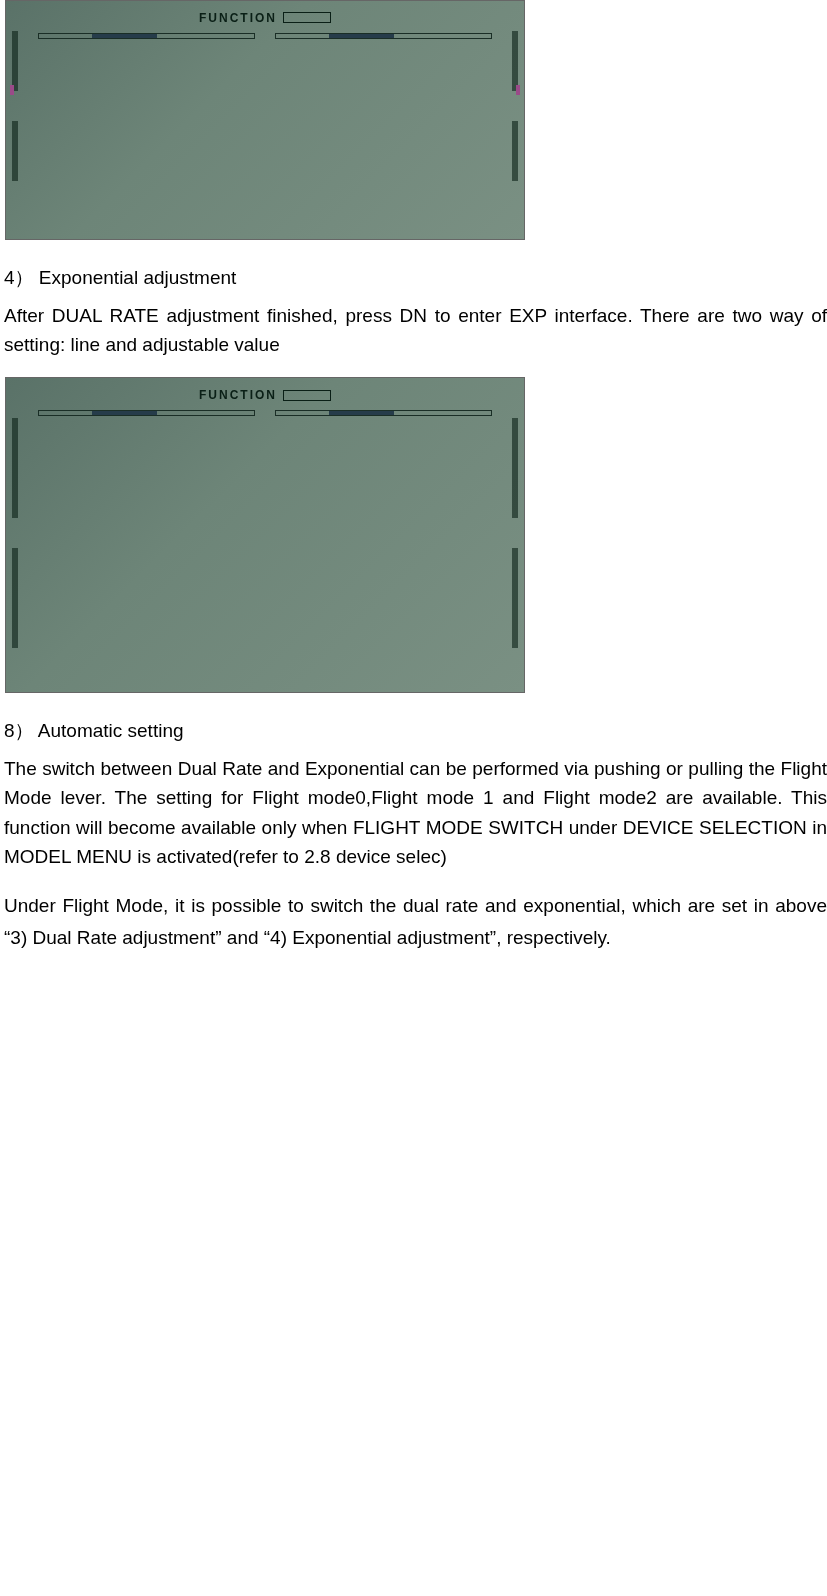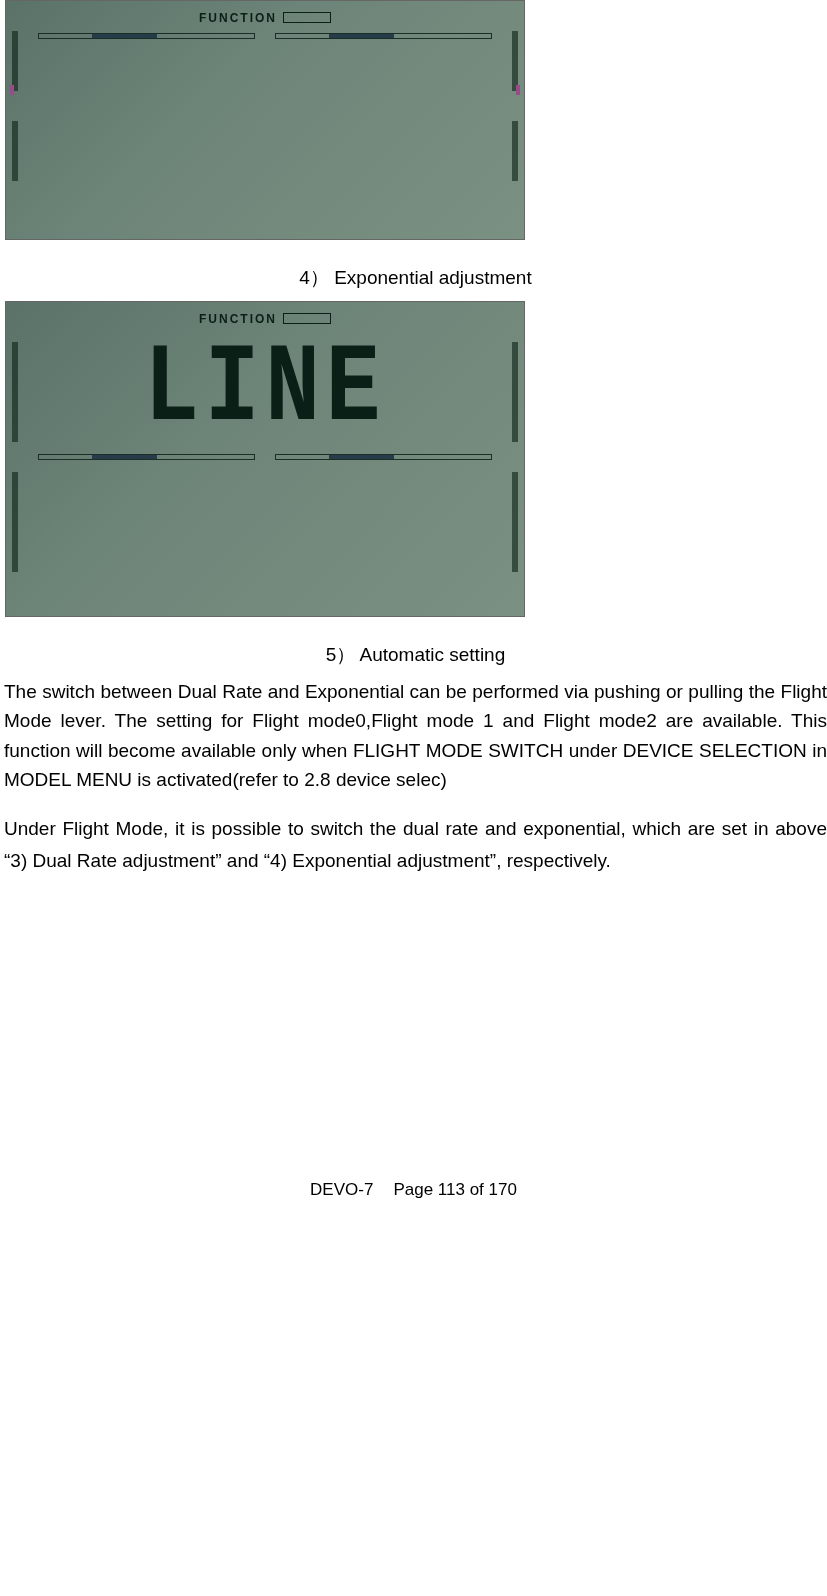--- a/index.html
+++ b/index.html
@@ -103,21 +103,20 @@
     border-left:1px solid #1a2e26;
     border-right:1px solid #1a2e26;
   }
   .lcd1 { height: 240px; }
   .lcd2 { height: 316px; }
   .lcd2 .seg-row { height: 120px; }
   .lcd2 .seg { font-size: 96px; letter-spacing: 6px; transform: scaleY(1.15) scaleX(0.95);}
   .heading {
     font-size: 19px;
     margin: 24px 0 8px 4px;
-    text-align: center;
   }
   .para {
     font-size: 19px;
     text-align: justify;
     margin: 0 0 18px 4px;
     line-height: 1.55;
   }
   .para.loose { line-height: 1.7; }
   .footer {
     text-align: center;
@@ -143,41 +142,36 @@
         <span>FUNCTION</span><span class="box"></span>
       </div>
       <div class="bottom-bars">
         <div class="bbar"></div>
           <div class="bbar"></div>
       </div>
     </div>
   </div>
 
   <div class="heading">4） Exponential adjustment</div>
+  <div class="para">After DUAL RATE adjustment finished, press DN to enter EXP interface. There are two way of setting: line and adjustable value</div>
 
   <div class="lcd lcd2">
     <div class="side-bar l1" style="top:40px;height:100px"></div>
       <div class="side-bar l2" style="top:170px;height:100px"></div>
     <div class="side-bar r1" style="top:40px;height:100px"></div>
       <div class="side-bar r2" style="top:170px;height:100px"></div>
     <div class="lcd-inner">
       <div class="func-label">
         <span>FUNCTION</span><span class="box"></span>
       </div>
-      <div class="seg-row">
-        <span class="seg">LINE</span>
-      </div>
       <div class="bottom-bars">
         <div class="bbar"></div>
           <div class="bbar"></div>
       </div>
     </div>
   </div>
 
-  <div class="heading">5） Automatic setting</div>
+  <div class="heading">8） Automatic setting</div>
   <div class="para">The switch between Dual Rate and Exponential can be performed via pushing or pulling the Flight Mode lever. The setting for Flight mode0,Flight mode 1 and Flight mode2 are available. This function will become available only when FLIGHT MODE SWITCH under DEVICE SELECTION in MODEL MENU is activated(refer to 2.8 device selec)</div>
   <div class="para loose">Under Flight Mode, it is possible to switch the dual rate and exponential, which are set in above “3) Dual Rate adjustment” and “4) Exponential adjustment”, respectively.</div>
 
-  <div class="footer">
-    <span>DEVO-7</span><span class="gap"></span><span>Page 113 of 170</span>
-  </div>
 
 </div>
 
 </body></html>

